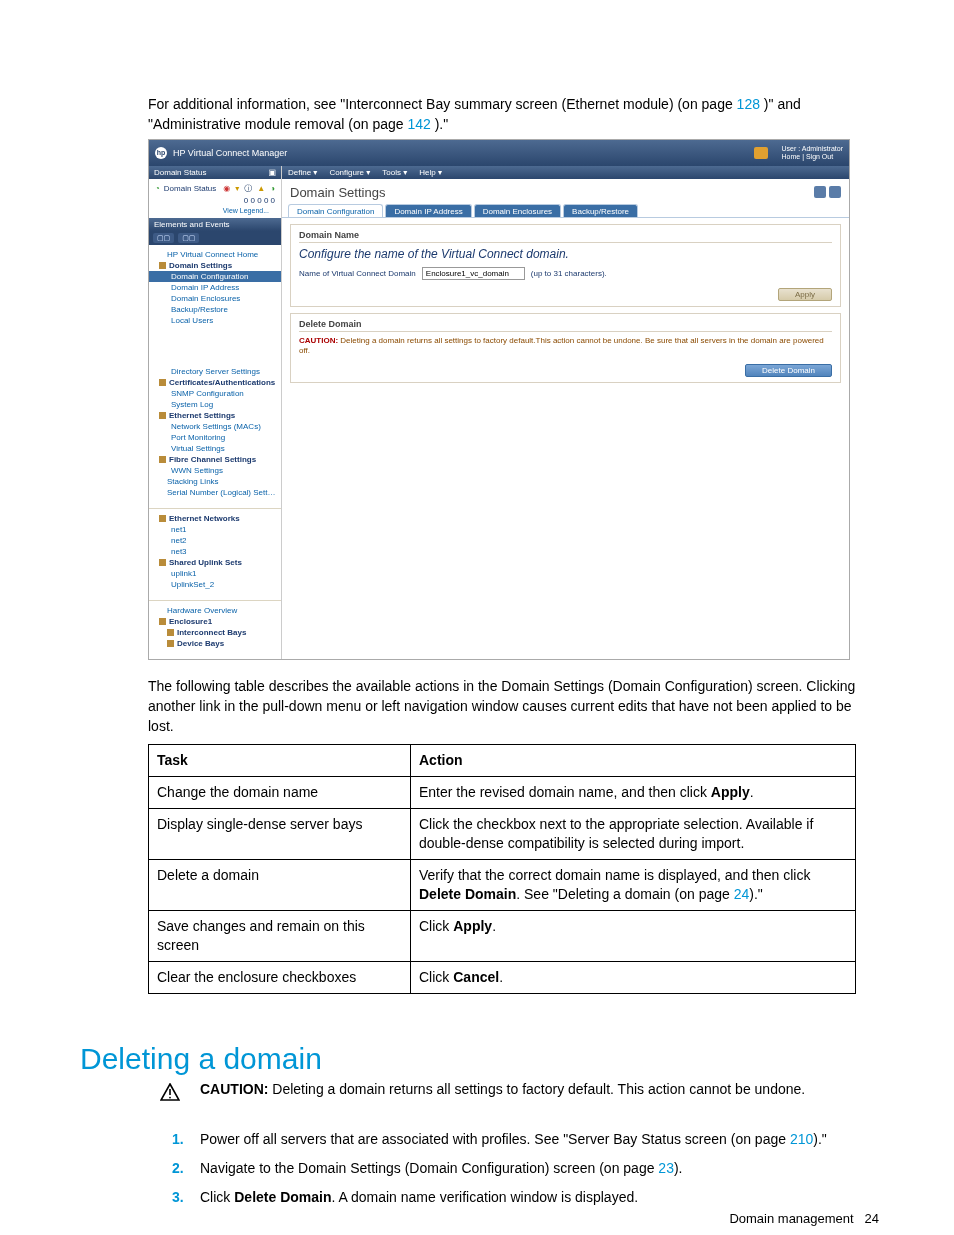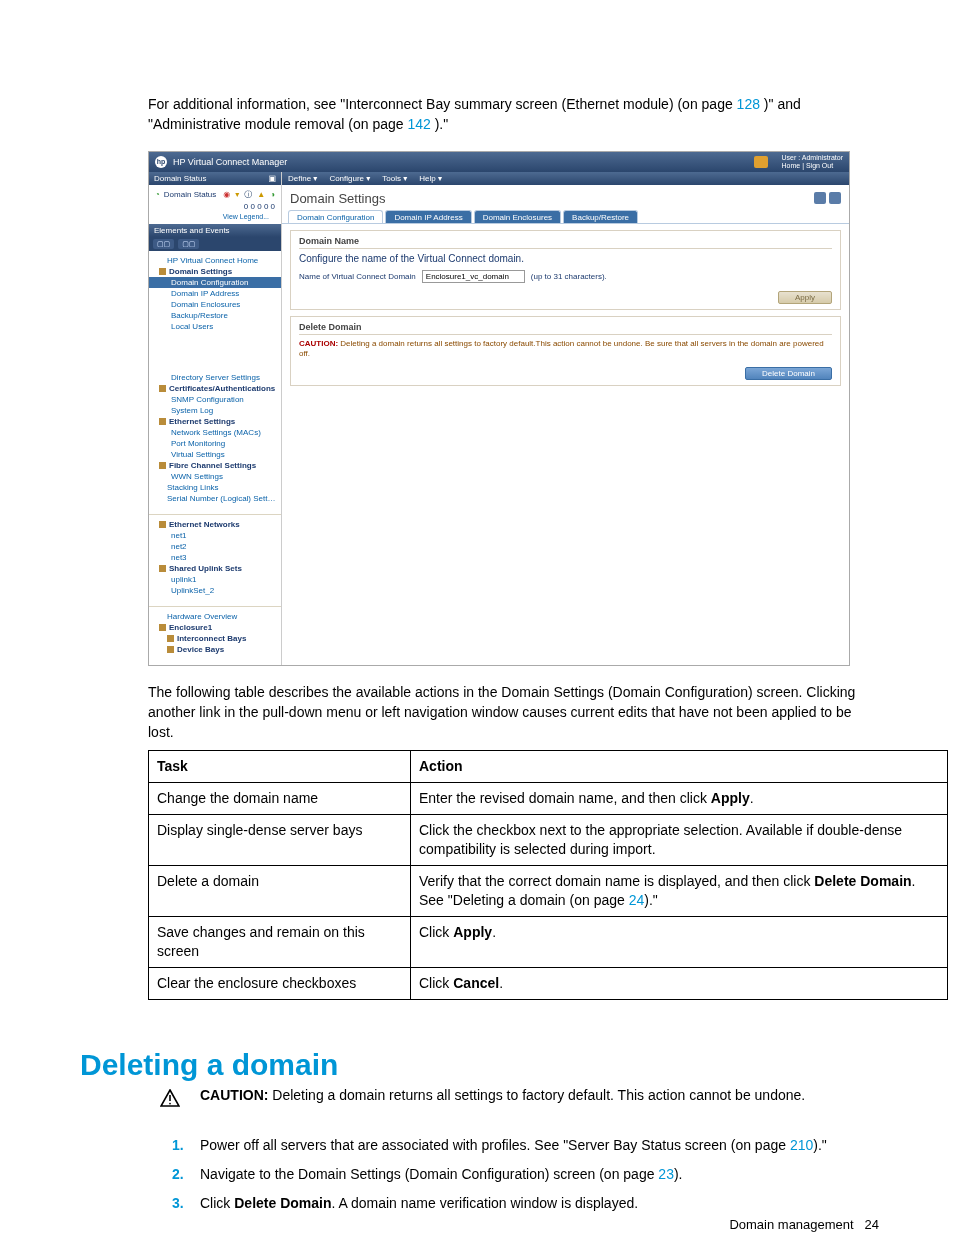--- a/index.html
+++ b/index.html
@@ -13,39 +13,39 @@
   .page {
     width: 954px;
     min-height: 1235px;
     padding: 80px 75px 40px 80px;
     box-sizing: border-box;
     position: relative;
   }
   .intro-text {
     font-size: 14px;
     line-height: 1.45;
-    margin-bottom: 16px;
+    margin-bottom: 4px;
     padding-left: 68px;
   }
   a.ref {
     color: #0096d6;
     text-decoration: none;
   }
 
   
   .vc-screenshot {
     margin-left: 68px;
     width: 700px;
     border: 1px solid #aaa;
     background: #fff;
     font-size: 8px;
     color: #1c3a6e;
   }
   .vc-titlebar {
-    height: 20px;
+    height: 26px;
     background: linear-gradient(#4d6a91, #2b466d);
     color: #fff;
     display: flex;
     align-items: center;
     padding: 0 6px;
     font-size: 9px;
     justify-content: space-between;
   }
   .vc-titlebar .left { display:flex; align-items:center; gap:6px; }
   .vc-hp-logo {
@@ -131,21 +131,21 @@
     background:#fff; color:#0a62a9;
   }
   .vc-section {
     margin:6px 8px; border:1px solid #d9d1c2; padding:5px 8px 16px;
     position:relative;
   }
   .vc-sec-title {
     font-size:9px; font-weight:bold; color:#444; border-bottom:1px solid #d9d1c2;
     padding-bottom:2px; margin-bottom:4px;
   }
-  .vc-help { font-size:10px; color:#1c3a6e; margin-bottom:6px; }
+  .vc-help { font-size:12px; color:#1c3a6e; margin-bottom:6px;font-style:italic; }
   .vc-field-row { display:flex; align-items:center; gap:6px; font-size:8px; color:#1c3a6e; }
   .vc-input {
     border:1px solid #999; height:11px; width:95px; font-size:8px; padding:0 3px;
   }
   .vc-btn {
     position:absolute; right:8px; bottom:5px;
     background:linear-gradient(#e8e1cf,#d6cbaa);
     border:1px solid #b3a57a; color:#7a6b44;
     font-size:8px; padding:1px 16px; border-radius:2px;
   }
@@ -155,41 +155,41 @@
   .vc-caution b { color:#a00; }
 
   
   .desc-text {
     font-size: 14px;
     line-height: 1.45;
     margin: 16px 0 8px 0;
     padding-left: 68px;
   }
   table.actions {
-    width: 800px;
+    width: 708px;
     margin-left:68px;
     border-collapse: collapse;
     font-size:14px;
     border-radius:7px;
   }
   table.actions th, table.actions td {
     border:1px solid #000;
     padding:6px 8px;
     text-align:left;
     vertical-align:top;
     line-height:1.35;
   }
   table.actions th {
     font-weight:bold;
   }
 
   
   h2.section {
     color:#0096d6;
-    font-weight:bold;
+    font-weight:normal;
     font-size:30px;
     margin:48px 0 4px 0;
   }
   .caution-block {
     display:flex;
     gap:20px;
     padding-left:80px;
     font-size:14px;
     line-height:1.4;
     margin-bottom:28px;

